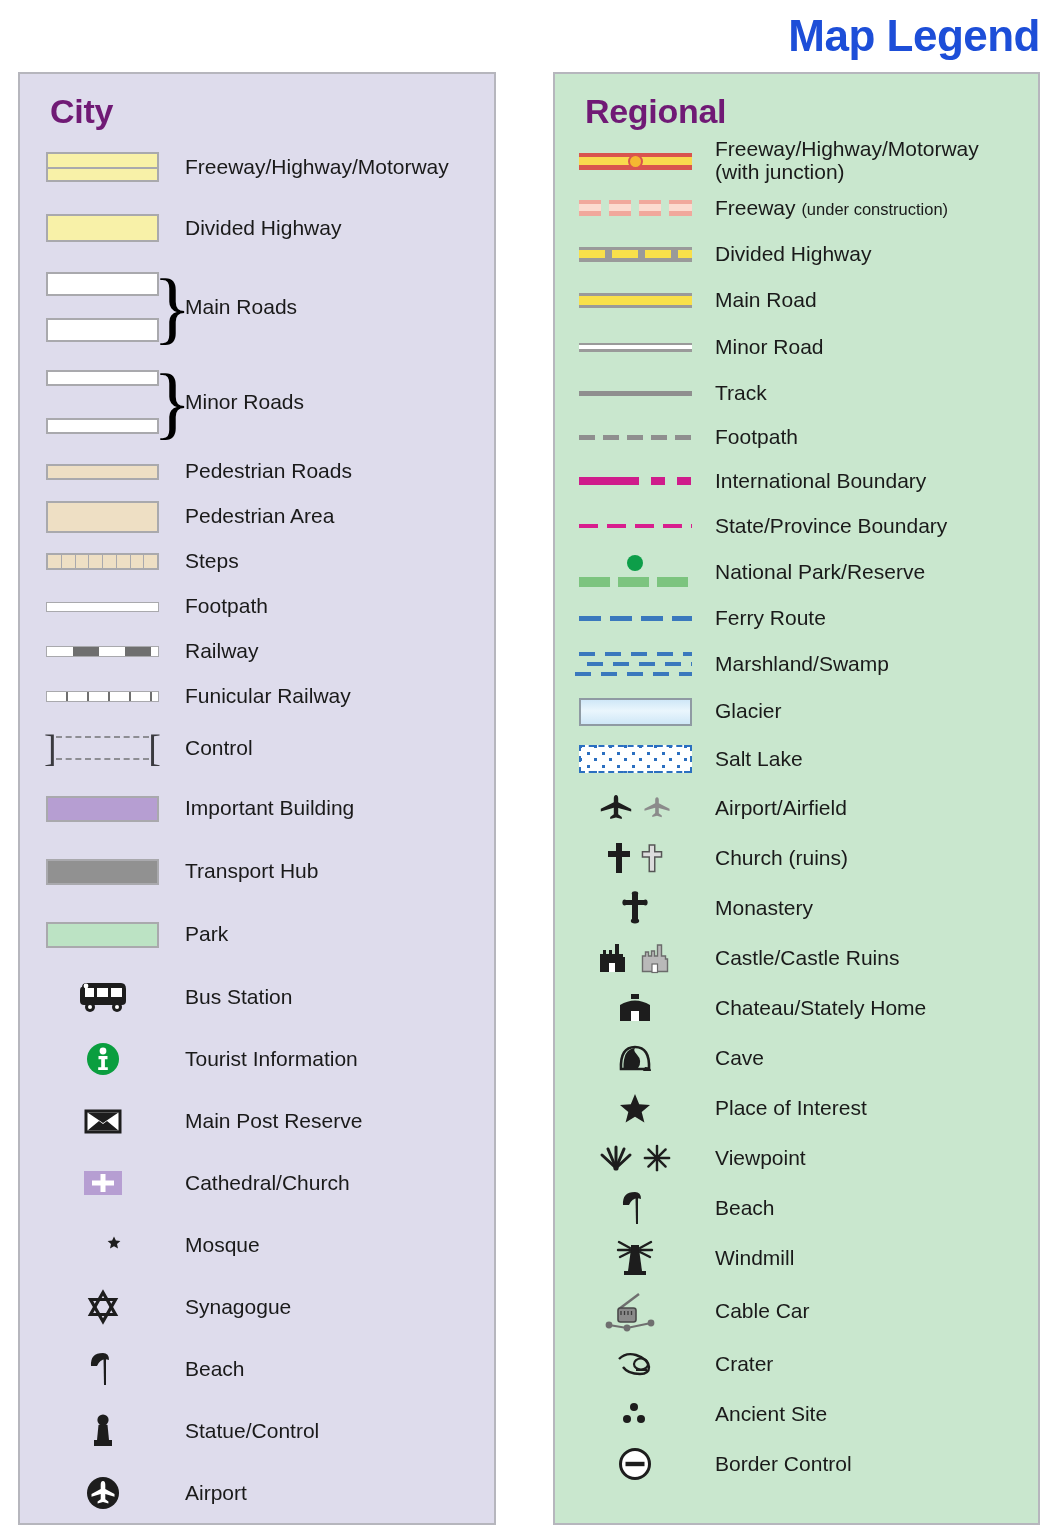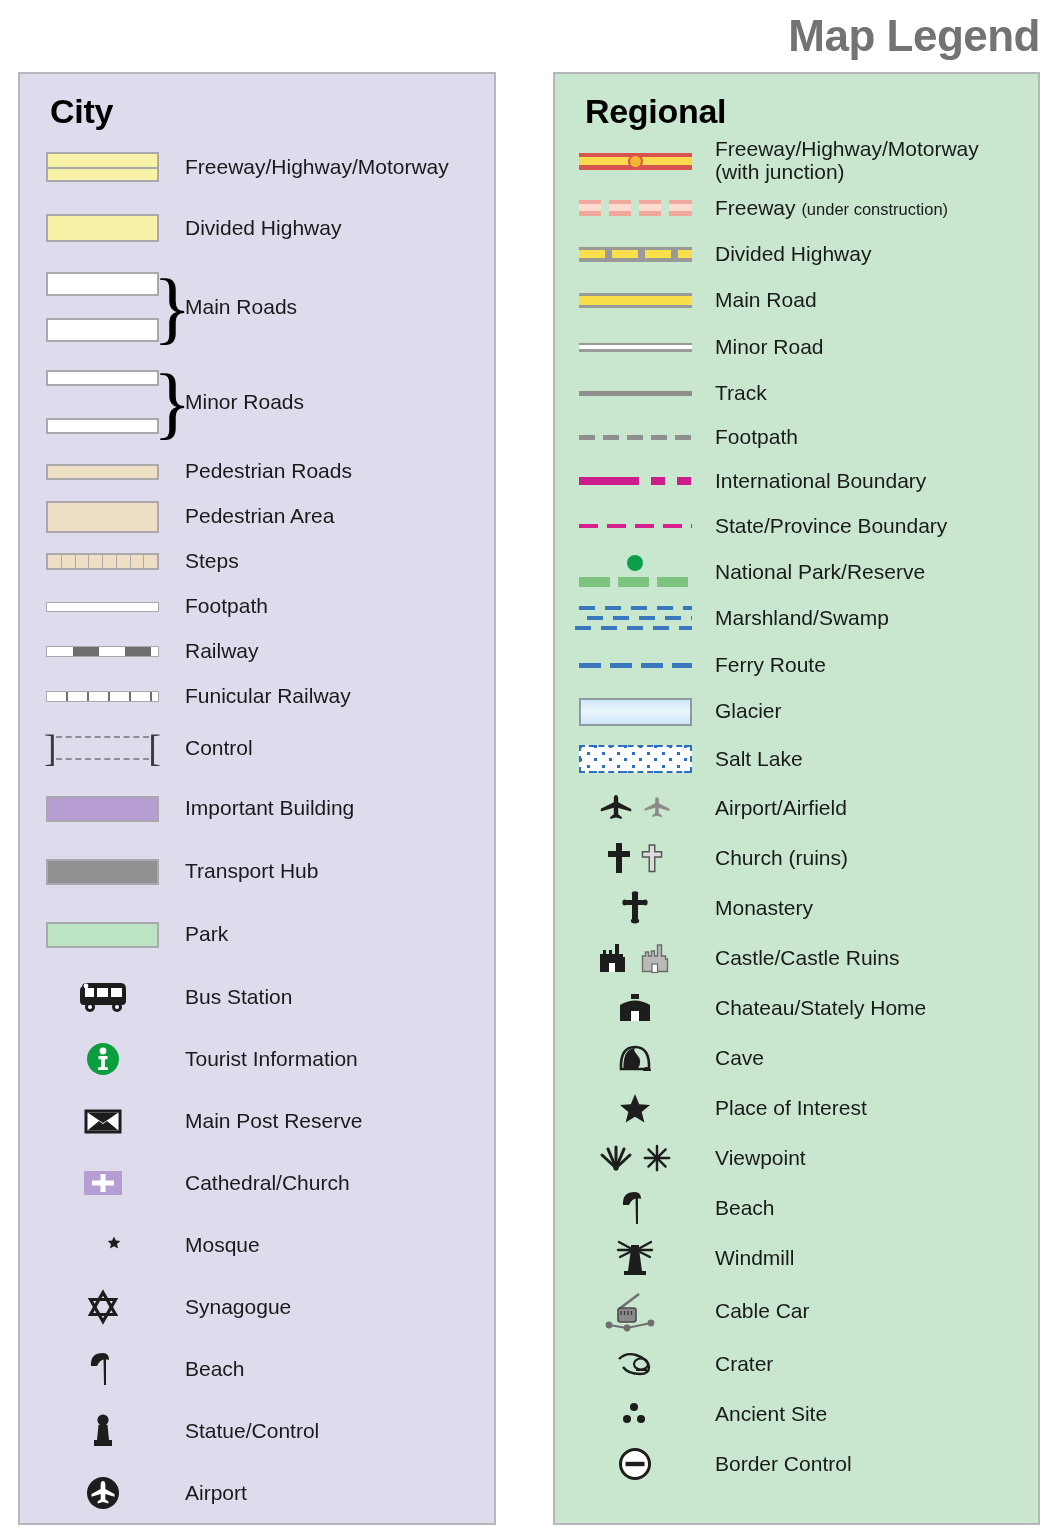--- a/index.html
+++ b/index.html
@@ -11,38 +11,38 @@
     overflow: hidden;
   }
 
   
   #map-title {
     position: absolute;
     right: 10px; top: 14px;
     font-size: 44px;
     font-weight: bold;
     letter-spacing: -0.5px;
-    color: #737373;
+    color: #1d4ed8;
     line-height: 1;
   }
 
   
   .panel {
     position: absolute;
     border: 2px solid #b6b6bd;
     top: 72px;
     bottom: 8px;
   }
   #panel-city     { left: 18px;  width: 478px; background: #dedcec; }
   #panel-regional { left: 553px; width: 487px; background: #c9e7ce; }
 
   .panel-title {
     font-size: 34px;
     font-weight: bold;
-    color: #000000;
+    color: #701a75;
     margin: 18px 0 0 30px;
     letter-spacing: -0.3px;
   }
 
   .rows { position: relative; margin-top: 6px; }
 
   .row {
     display: flex;
     align-items: center;
     min-height: 30px;
@@ -624,40 +624,40 @@
         <div class="r-sym">
             <div class="r-park">
               <span class="dot"></span>
               <span class="dashes"></span>
             </div>
           </div>
       </div>
       <div class="lbl">National Park/Reserve</div>
     </div>
 
+    <div class="row" style="height:46px">
+      <div class="sym">
+        <div class="r-sym">
+            <div class="r-ferry"></div>
+          </div>
+      </div>
+      <div class="lbl">Ferry Route</div>
+    </div>
+
     <div class="row" style="height:47px">
       <div class="sym">
         <div class="r-sym">
             <div class="r-marsh">
               <span></span>
               <span></span>
               <span></span>
             </div>
           </div>
       </div>
       <div class="lbl">Marshland/Swamp</div>
-    </div>
-
-    <div class="row" style="height:46px">
-      <div class="sym">
-        <div class="r-sym">
-            <div class="r-ferry"></div>
-          </div>
-      </div>
-      <div class="lbl">Ferry Route</div>
     </div>
 
     <div class="row" style="height:47px">
       <div class="sym">
         <div class="r-sym">
             <div class="r-glacier"></div>
           </div>
       </div>
       <div class="lbl">Glacier</div>
     </div>

